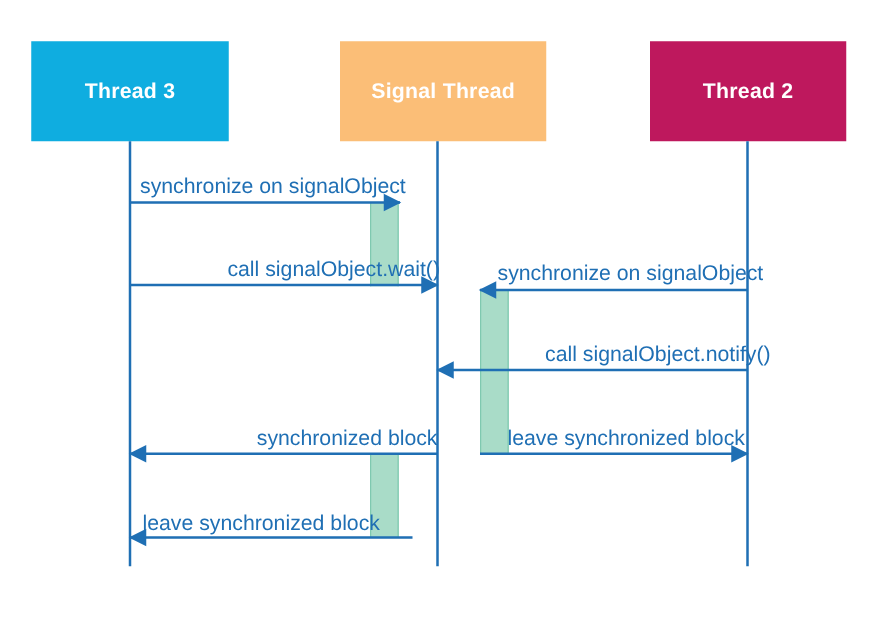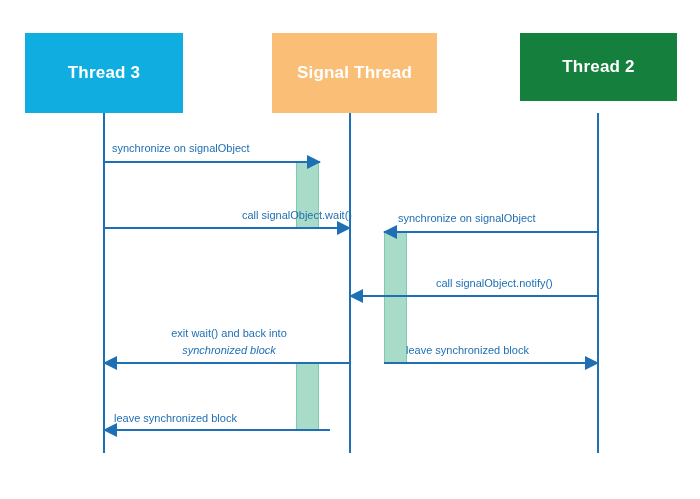--- a/index.html
+++ b/index.html
@@ -69,40 +69,40 @@
     right: -1px;
     border-left: 14px solid #1F6FB4;
   }
   .msg.to-left .head {
     left: -1px;
     border-right: 14px solid #1F6FB4;
   }
   .msg-label {
     position: absolute;
     color: #1F6FB4;
-    font-size: 11px;
+    font-size: 17px;
     line-height: 17px;
     white-space: pre;
     text-align: center;
   }
 </style>
 </head>
 <body>
 
 <div id="diagram">
 
   <div class="participant" style="left:25px; top:33px; width:158px; height:80px; background:#0FADE0;">
     <span class="p-label">Thread 3</span>
   </div>
 
   <div class="participant" style="left:272px; top:33px; width:165px; height:80px; background:#FBBE77;">
     <span class="p-label">Signal Thread</span>
   </div>
 
-  <div class="participant" style="left:520px; top:33px; width:157px; height:68px; background:#15803d;">
+  <div class="participant" style="left:520px; top:33px; width:157px; height:80px; background:#be185d;">
     <span class="p-label">Thread 2</span>
   </div>
 
   <div class="lifeline" style="left:103px; top:113px; height:340px;"></div>
   <div class="lifeline" style="left:349px; top:113px; height:340px;"></div>
   <div class="lifeline" style="left:597px; top:113px; height:340px;"></div>
 
   <div class="activation" style="left:296px; top:162px; width:23px; height:67px;"></div>
   <div class="activation" style="left:384px; top:232px; width:23px; height:131px;"></div>
   <div class="activation" style="left:296px; top:363px; width:23px; height:67px;"></div>
@@ -123,22 +123,21 @@
   <div class="msg-label" style="left:398px; top:210px; width:200px; text-align:left;">synchronize on signalObject</div>
 
   <div class="msg to-left" style="left:350px; top:295px; width:248px;">
     <span class="head"></span>
   </div>
   <div class="msg-label" style="left:436px; top:275px; width:186px; text-align:left;">call signalObject.notify()</div>
 
   <div class="msg to-left" style="left:104px; top:362px; width:246px;">
     <span class="head"></span>
   </div>
-  <div class="msg-label" style="left:108px; top:325px; width:242px; text-align:center;">exit wait() and back into</div>
-  <div class="msg-label" style="left:108px; top:342px; width:242px; text-align:center;font-style:italic;">synchronized block</div>
+  <div class="msg-label" style="left:108px; top:342px; width:242px; text-align:right;">synchronized block</div>
 
   <div class="msg to-right" style="left:384px; top:362px; width:214px;">
     <span class="head"></span>
   </div>
   <div class="msg-label" style="left:406px; top:342px; width:186px; text-align:left;">leave synchronized block</div>
 
   <div class="msg to-left" style="left:104px; top:429px; width:226px;">
     <span class="head"></span>
   </div>
   <div class="msg-label" style="left:114px; top:410px; width:200px; text-align:left;">leave synchronized block</div>

